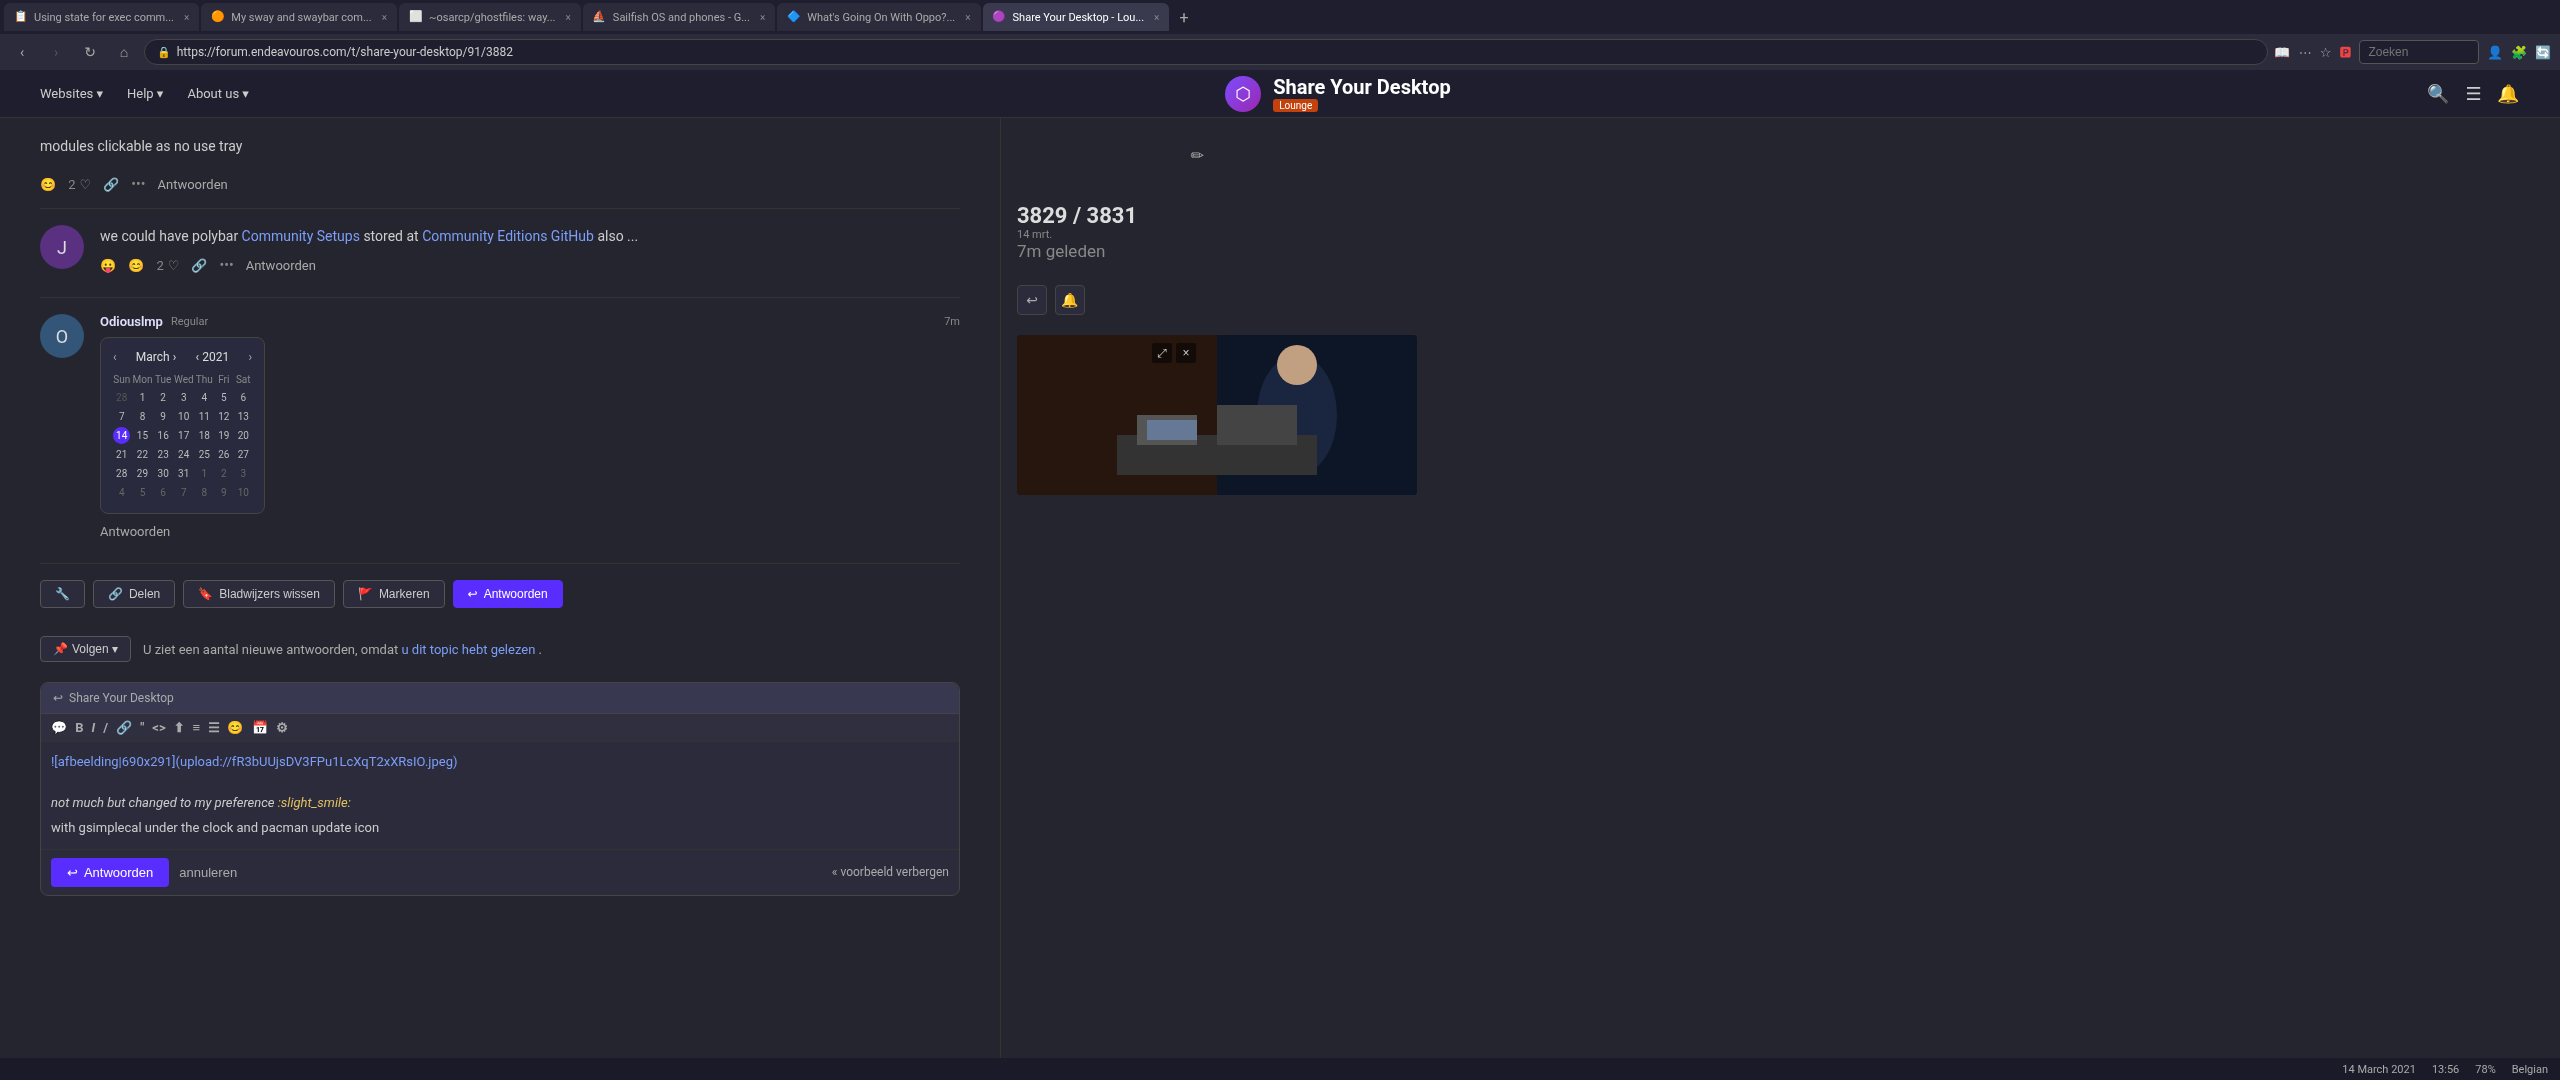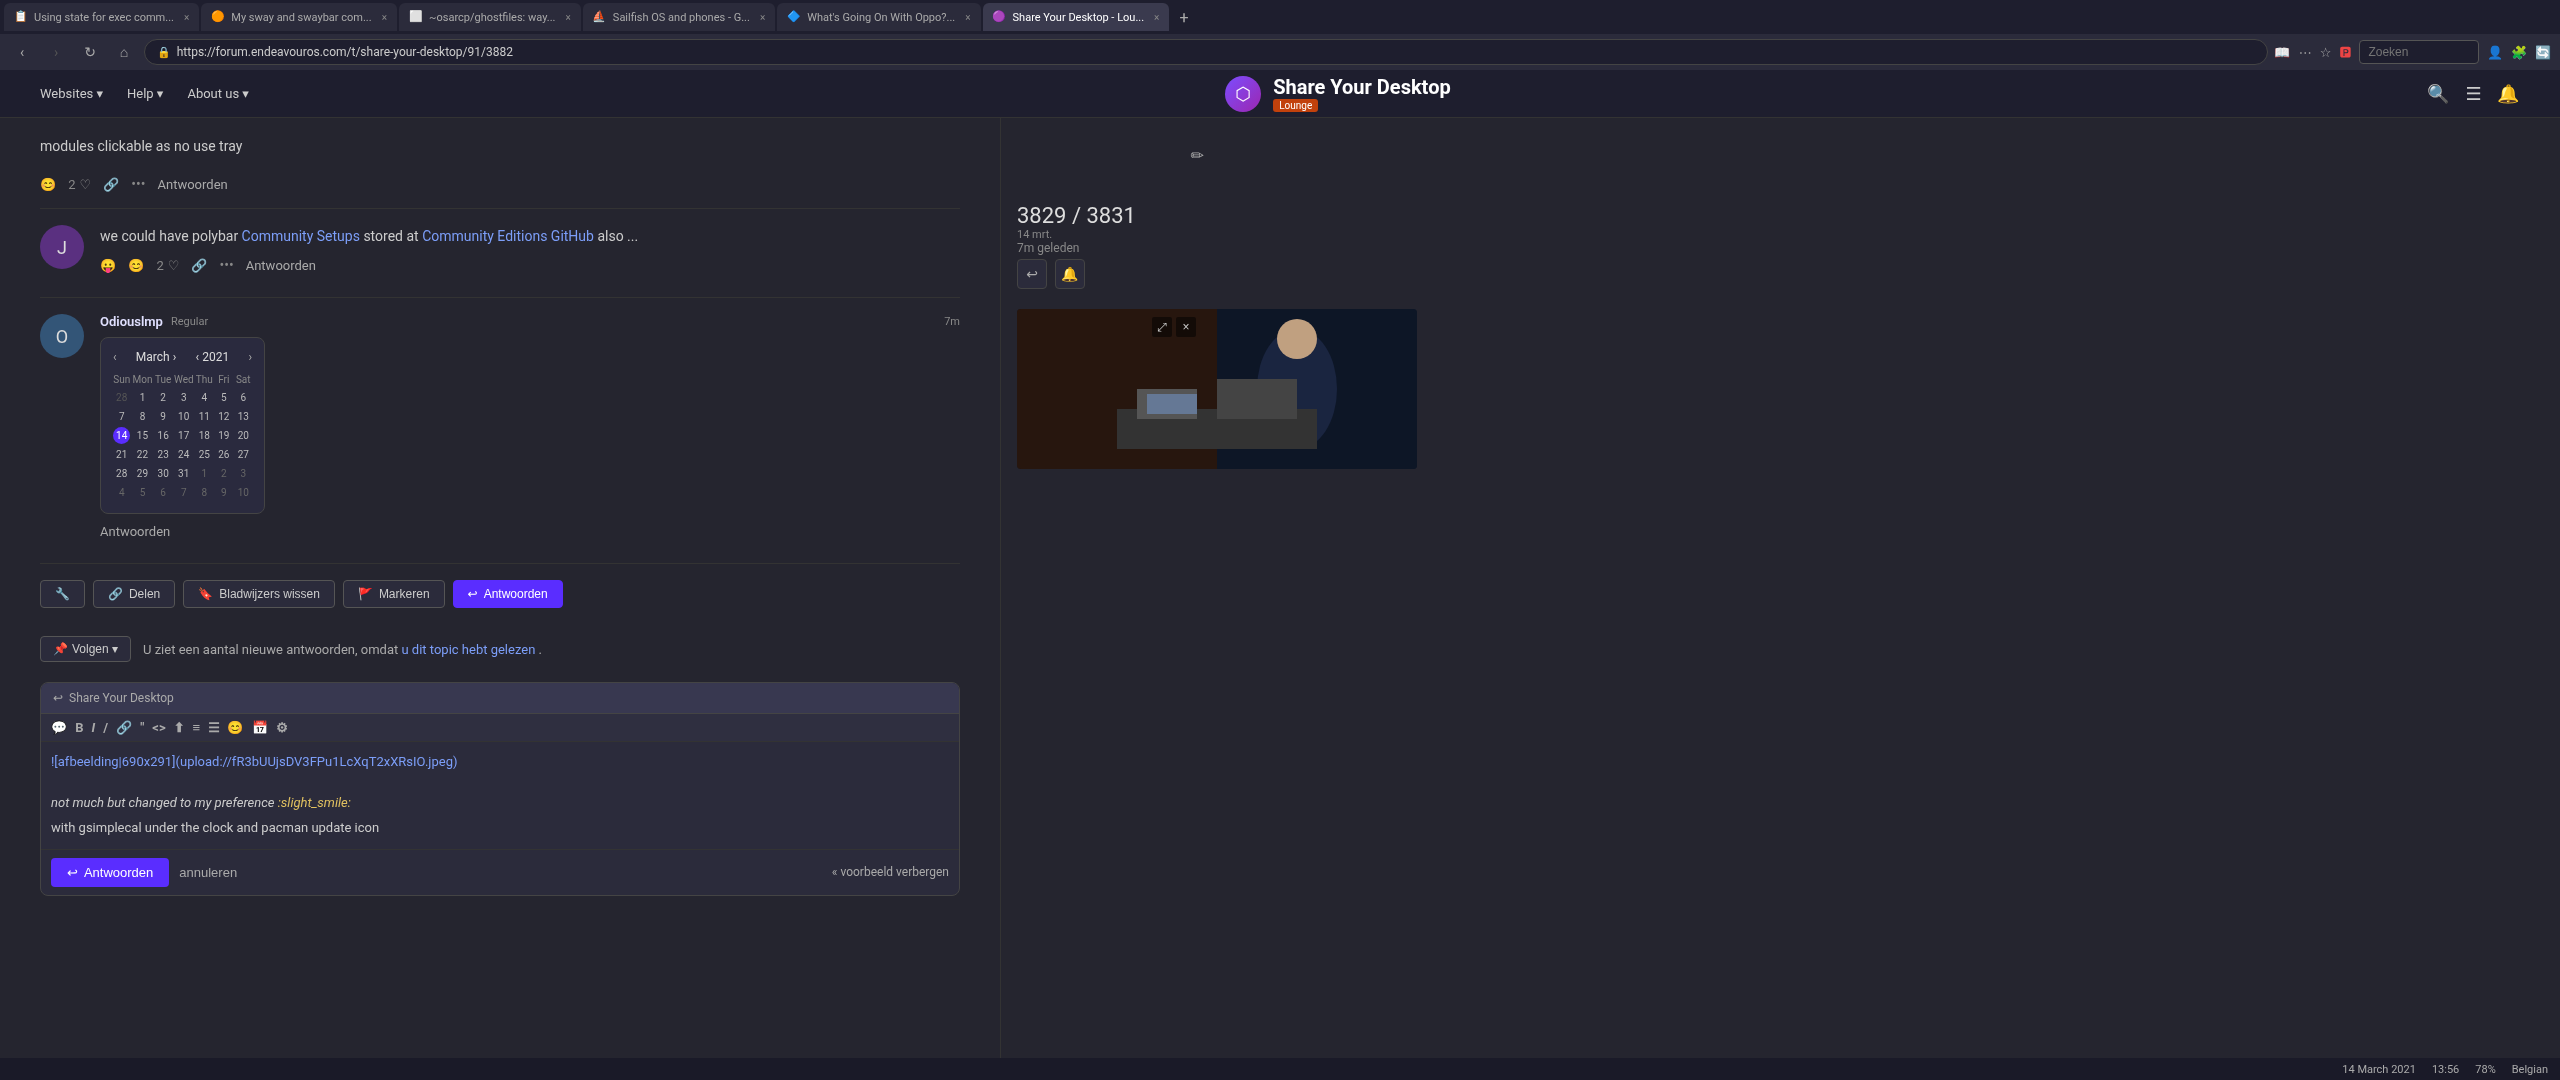--- a/index.html
+++ b/index.html
@@ -432,31 +432,31 @@
     
     .right-sidebar {
       width: 220px;
       padding: 20px 16px;
       border-left: 1px solid #333;
       font-size: 12px;
       color: #aaa;
     }
     .sidebar-stat {
       font-size: 22px;
-      font-weight: 400;
+      font-weight: 700;
       color: #ddd;
     }
     .sidebar-label {
       font-size: 11px;
       color: #888;
     }
     .sidebar-time {
-      font-size: 12px;
+      font-size: 17px;
       color: #888;
-      margin-bottom: 4px;
+      margin-bottom: 24px;
     }
     .sidebar-actions {
       display: flex;
       gap: 8px;
     }
     .sidebar-action-btn {
       width: 30px;
       height: 30px;
       background: #2b2b3b;
       border: 1px solid #444;

